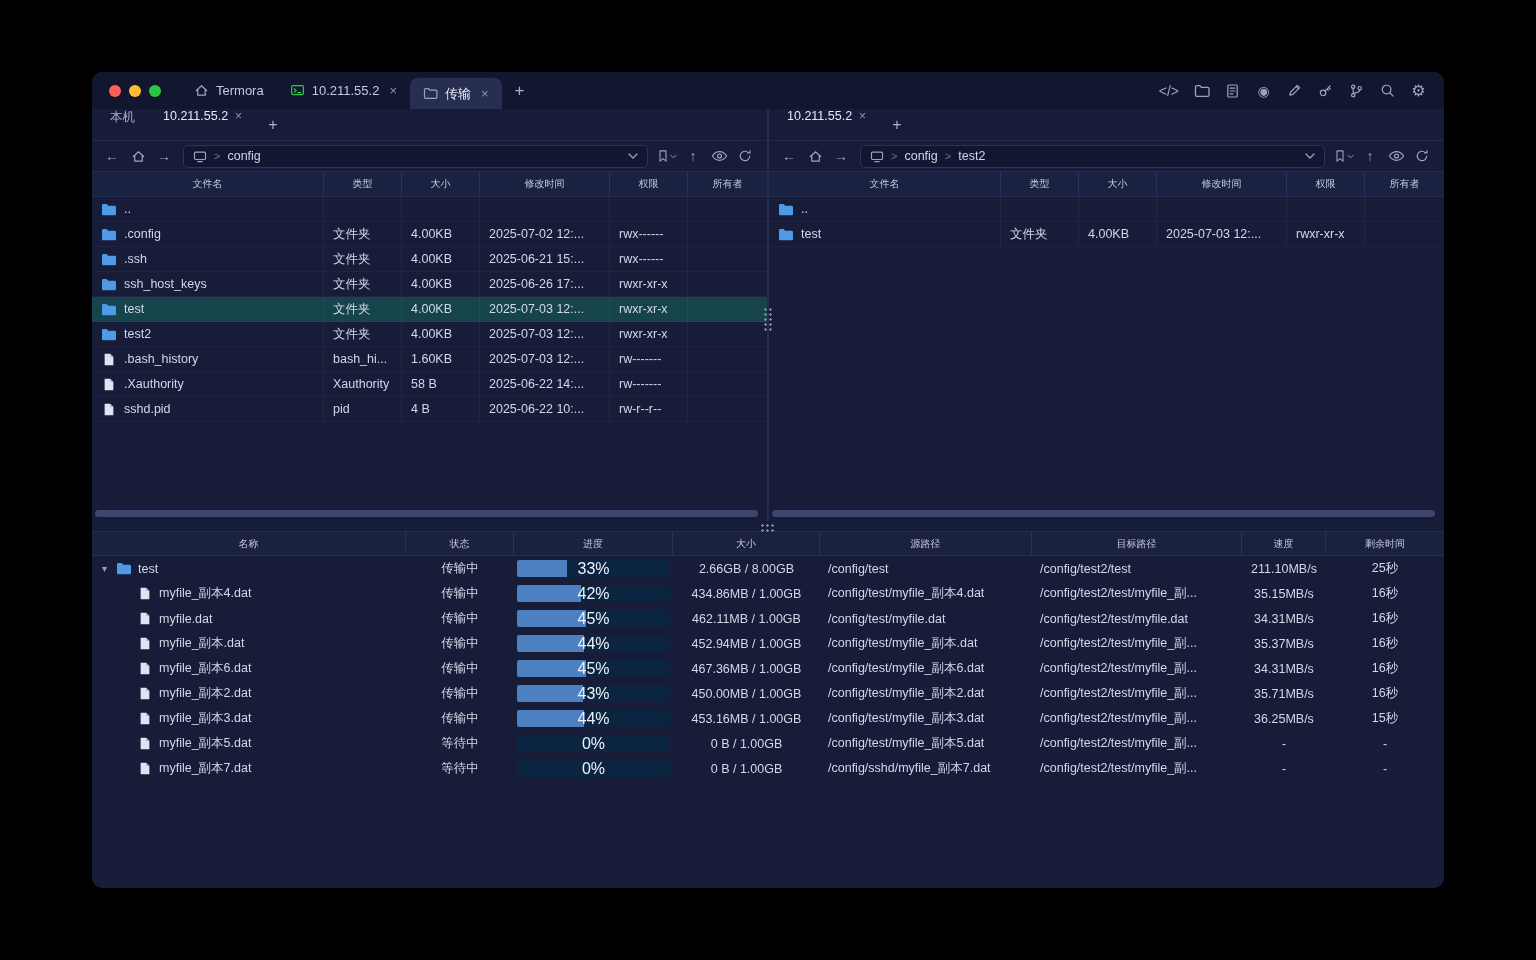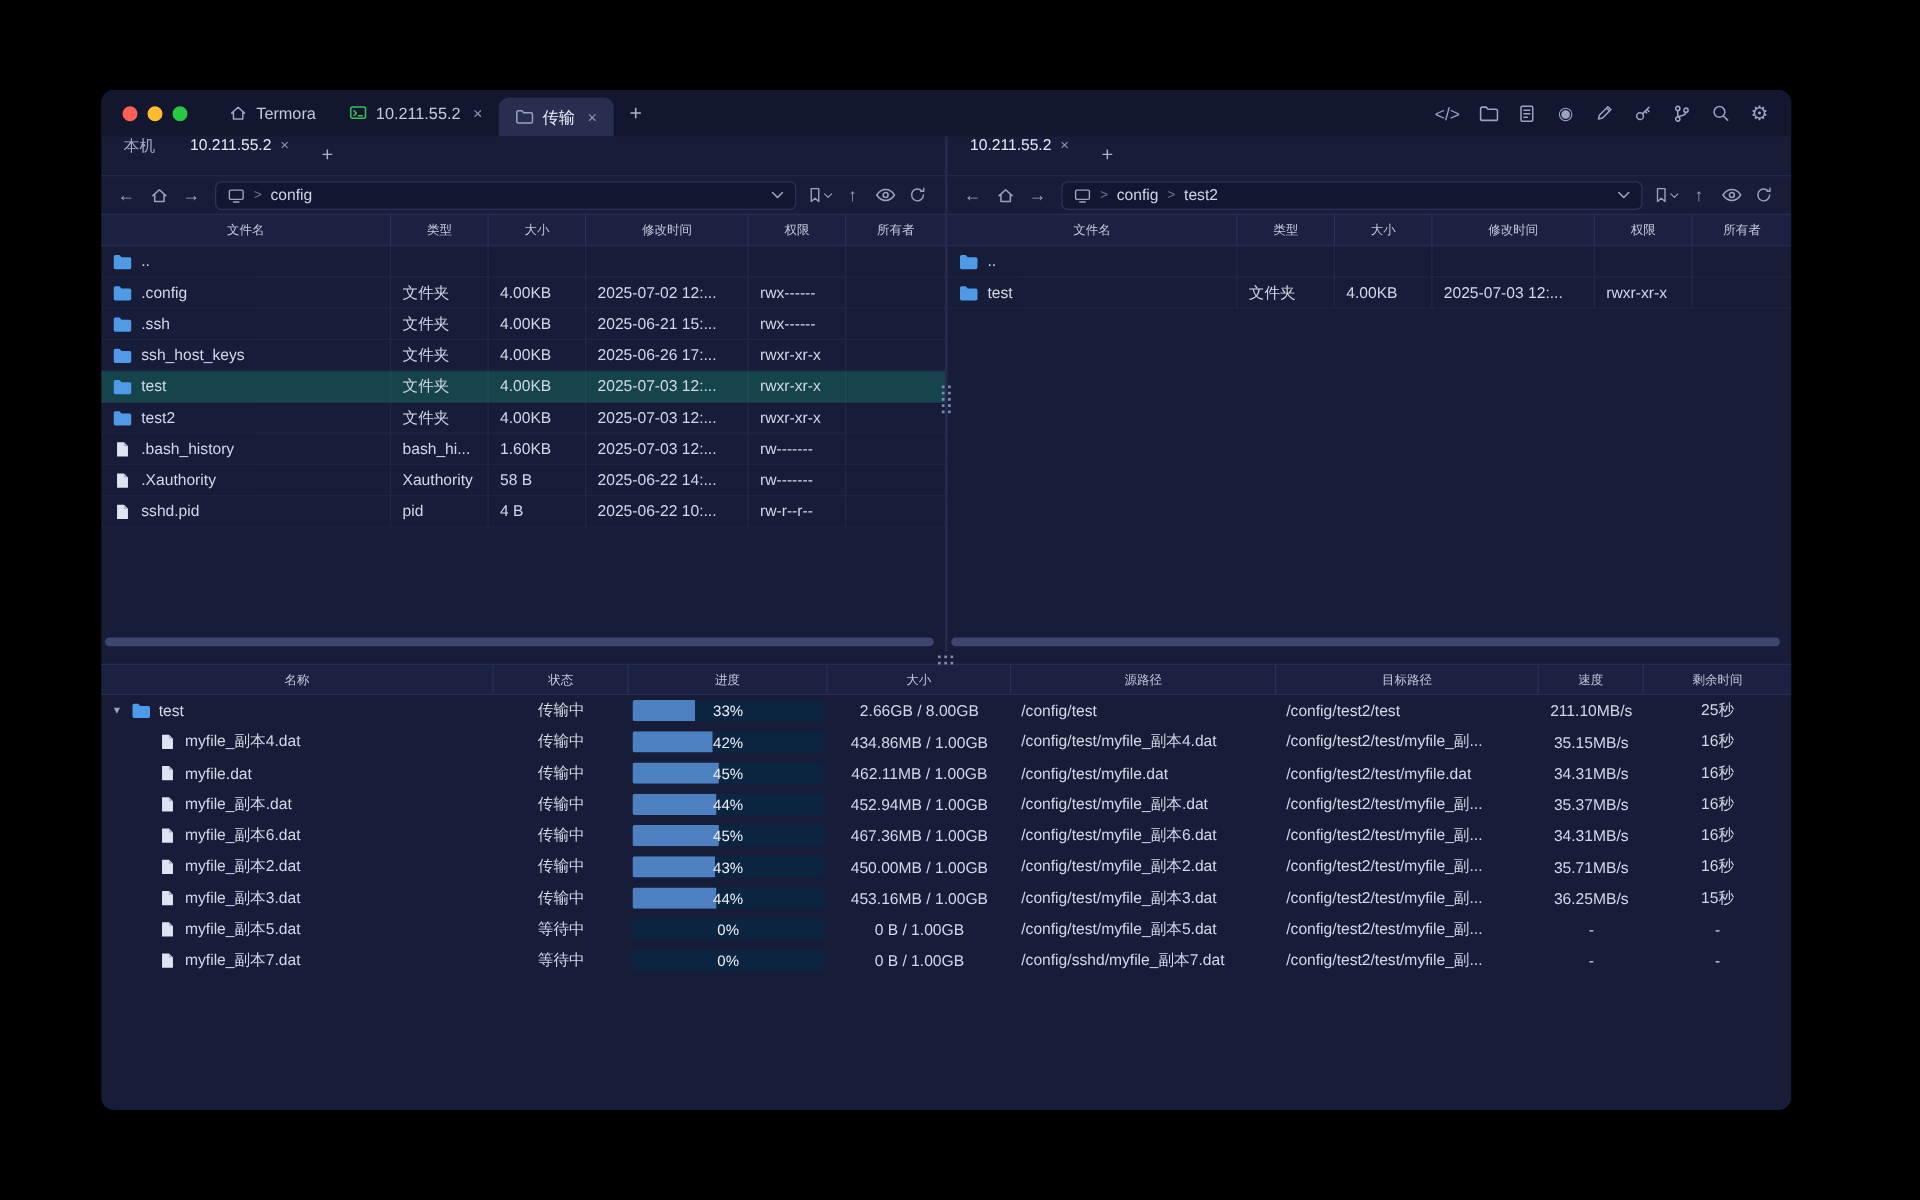--- a/index.html
+++ b/index.html
@@ -1,20 +1,20 @@
 <!DOCTYPE html>
 <html><head>
 <meta charset="utf-8">
 <style>
   * { margin:0; padding:0; box-sizing:border-box; }
   html,body { width:1536px; height:960px; background:#000; overflow:hidden;
     font-family:"Liberation Sans","DejaVu Sans",sans-serif; color:#d6dbe9; }
   svg { display:block; }
 
-  .window { position:absolute; left:81px; top:72px; width:1352px; height:816px;
+  .window { position:absolute; left:92px; top:72px; width:1352px; height:816px;
     background:#171c38; border-radius:10px; overflow:hidden; display:flex; flex-direction:column;
     box-shadow:0 24px 70px rgba(0,0,0,.85); }
 
   
   .titlebar { height:37px; flex:none; background:#12162e; display:flex; align-items:stretch; }
   .traffic { display:flex; align-items:center; gap:8px; padding:0 20px 0 17px; }
   .dot { width:12px; height:12px; border-radius:50%; }
   .dot.red{background:#ff5f57}.dot.yellow{background:#febc2e}.dot.green{background:#28c840}
   .ttab { display:flex; align-items:center; gap:7px; padding:0 13px; font-size:13px; color:#c3cade; white-space:nowrap; }
   .ttab .x { color:#8d95b2; font-size:13px; margin-left:3px; }
@@ -74,21 +74,21 @@
   .trow .c { display:flex; align-items:center; padding:0 8px; font-size:12.5px; color:#d2d8e8;
     white-space:nowrap; overflow:hidden; }
   .trow .center { justify-content:center; }
   .trow .nm { gap:6px; padding-left:7px; }
   .trow .nm.child { padding-left:45px; }
   .caret { width:11px; color:#98a1bd; font-size:10px; text-align:center; flex:none; }
   .prog { padding:0 3px !important; }
   .bar { position:relative; flex:1; height:17px; background:#0b2440; border-radius:2px; overflow:hidden;
     display:flex; align-items:center; justify-content:center; }
   .bar .fill { position:absolute; left:0; top:0; bottom:0; background:#4d80c1; }
-  .bar span { position:relative; font-size:12px; color:#eef2fa; }
+  .bar span { position:relative; font-size:16px; color:#eef2fa; }
 
   .stroke { fill:none; stroke:#9aa3bf; stroke-width:1.3; stroke-linecap:round; stroke-linejoin:round; }
   .stroke-green { fill:none; stroke:#30c553; stroke-width:1.3; stroke-linecap:round; stroke-linejoin:round; }
 </style>
 </head>
 <body>
 
 <div class="window">
 
   <header class="titlebar">

